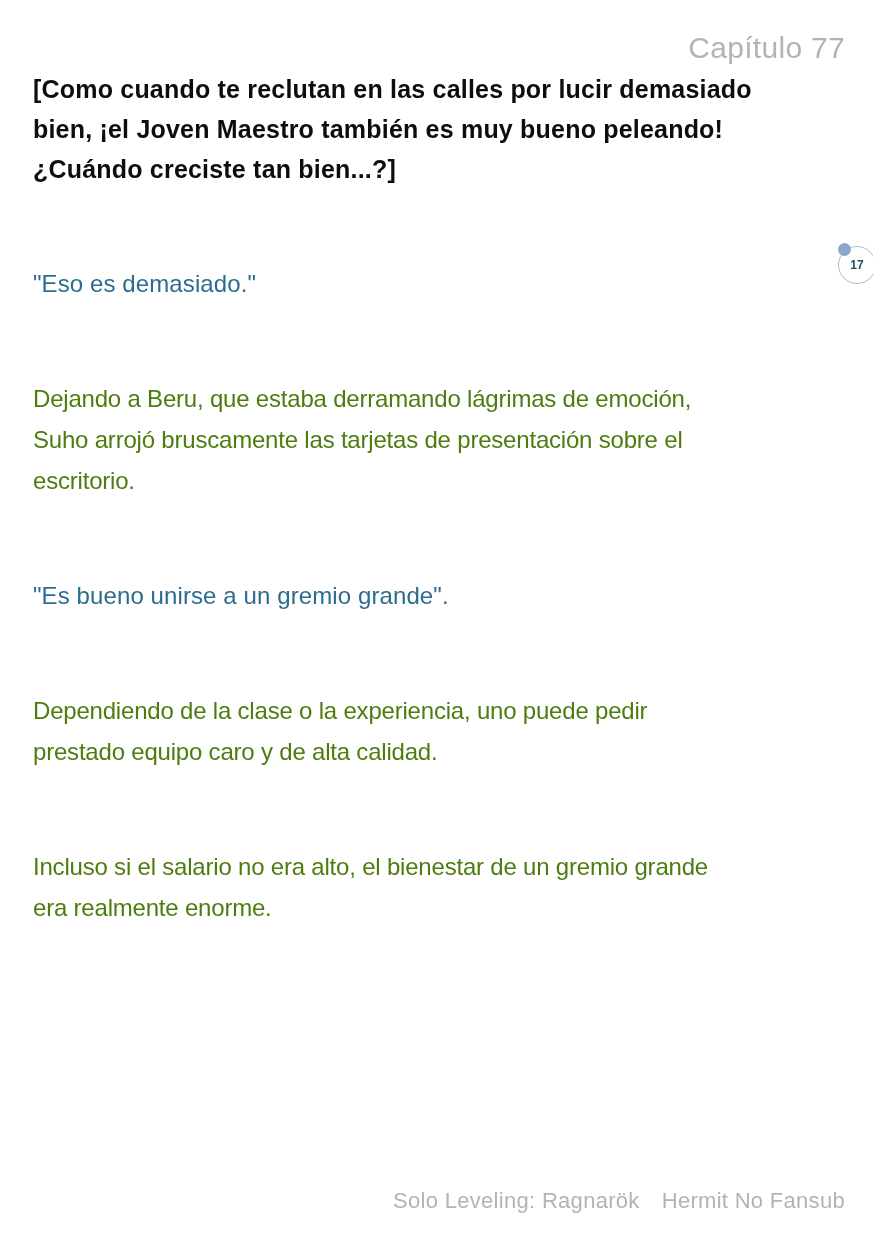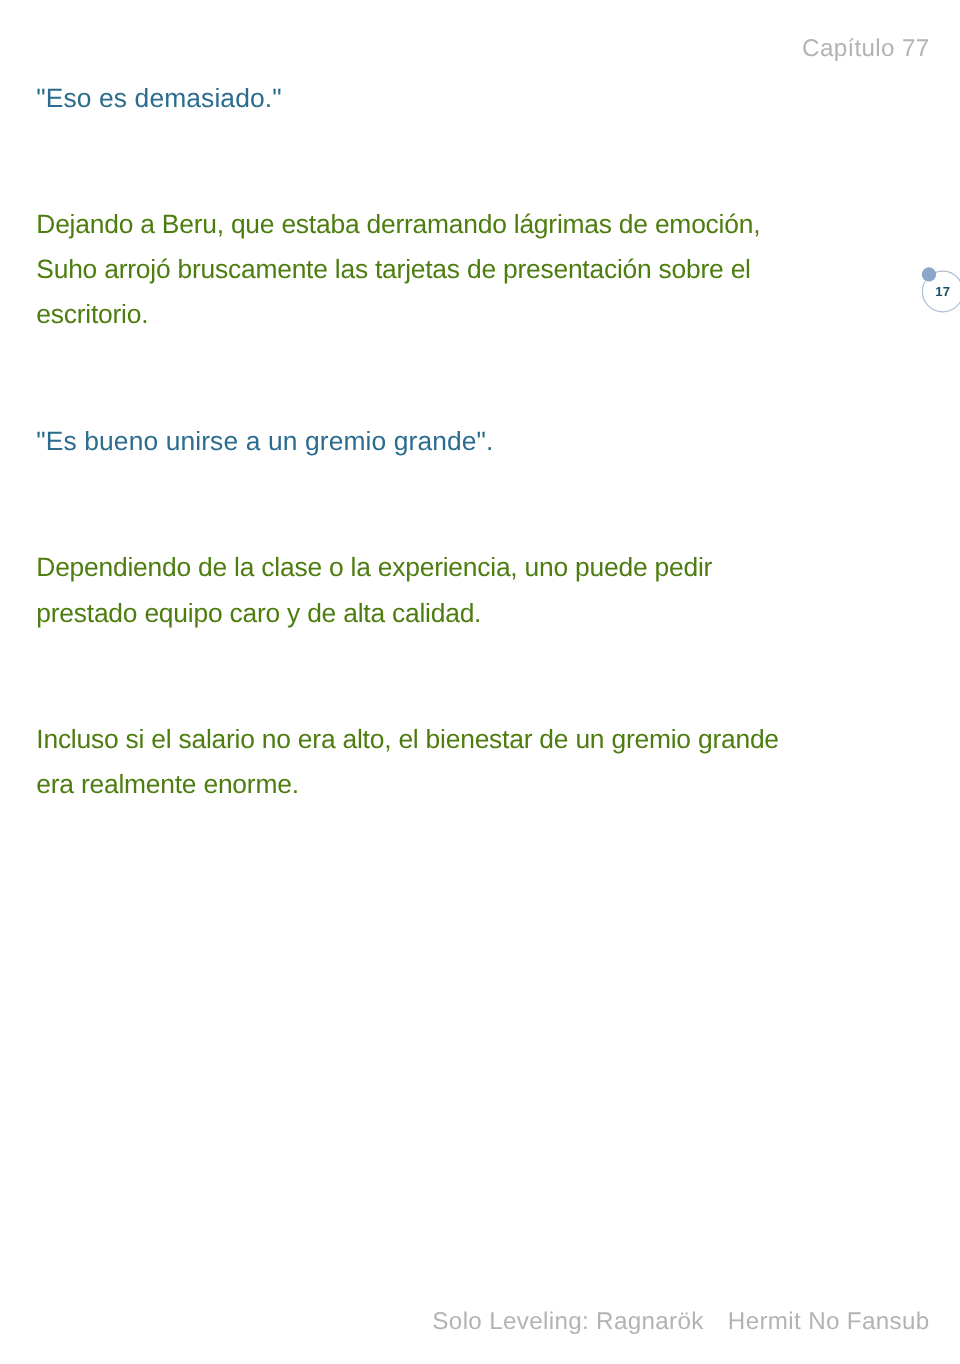--- a/index.html
+++ b/index.html
@@ -12,21 +12,21 @@
     height: 1240px;
     margin: 0 auto;
     background: #ffffff;
     overflow: hidden;
   }
 
   .chapter-label {
     position: absolute;
     top: 31px;
     right: 28px;
-    font-size: 22px;
+    font-size: 30px;
     color: #b3b3b3;
     letter-spacing: 0.3px;
   }
 
   .content {
     position: absolute;
     top: 69px;
     left: 33px;
     width: 800px;
   }
@@ -94,20 +94,23 @@
   }
 </style>
 </head>
 <body>
 
 <div class="page">
 
   <div class="chapter-label">Capítulo 77</div>
 
   <div class="content">
+    <p class="para heading">[Como cuando te reclutan en las calles por lucir demasiado
+bien, ¡el Joven Maestro también es muy bueno peleando!
+¿Cuándo creciste tan bien...?]</p>
     <p class="para dialogue">"Eso es demasiado."</p>
     <p class="para">Dejando a Beru, que estaba derramando lágrimas de emoción,
 Suho arrojó bruscamente las tarjetas de presentación sobre el
 escritorio.</p>
     <p class="para dialogue">"Es bueno unirse a un gremio grande".</p>
     <p class="para">Dependiendo de la clase o la experiencia, uno puede pedir
 prestado equipo caro y de alta calidad.</p>
     <p class="para">Incluso si el salario no era alto, el bienestar de un gremio grande
 era realmente enorme.</p>
   </div>

